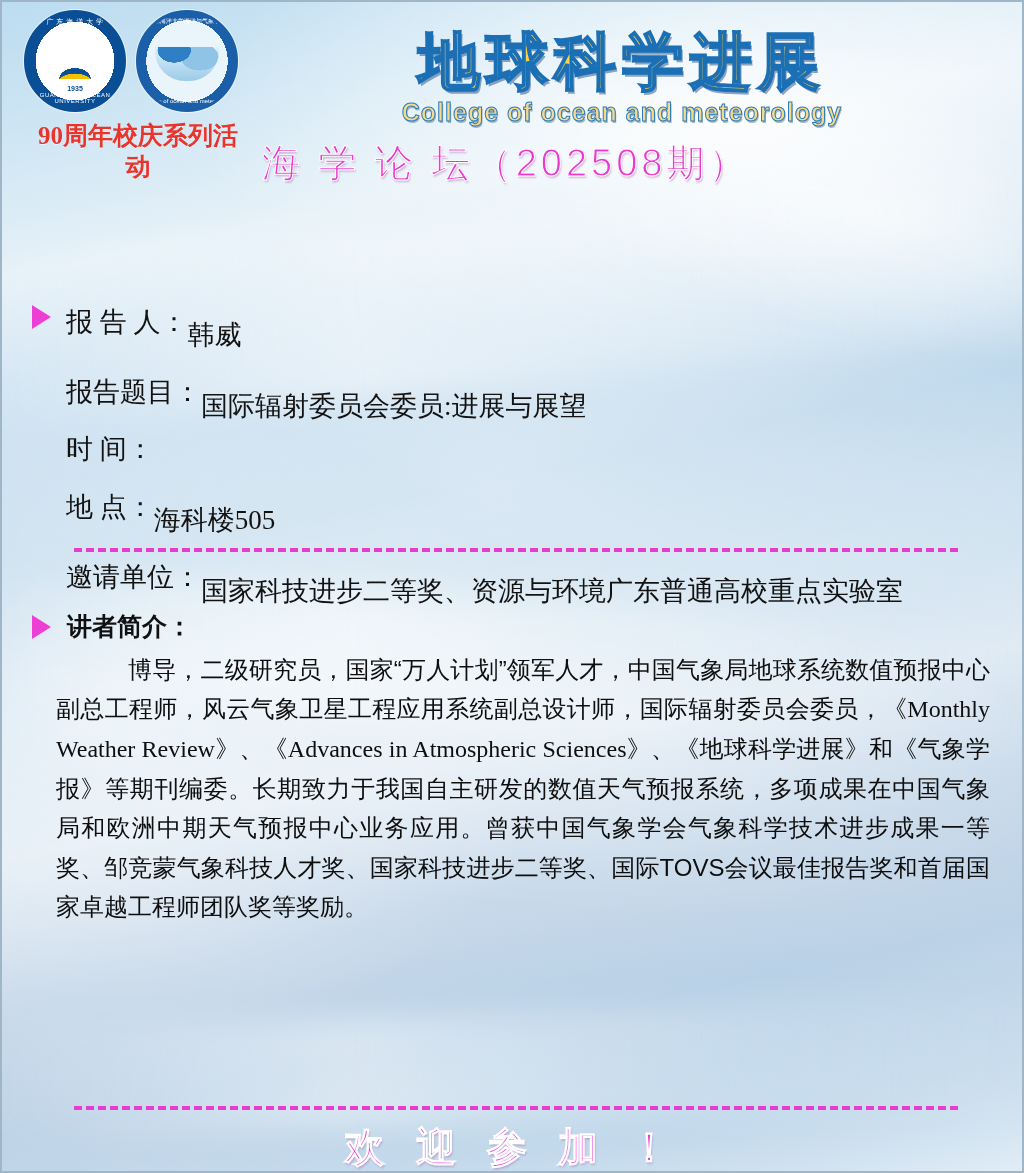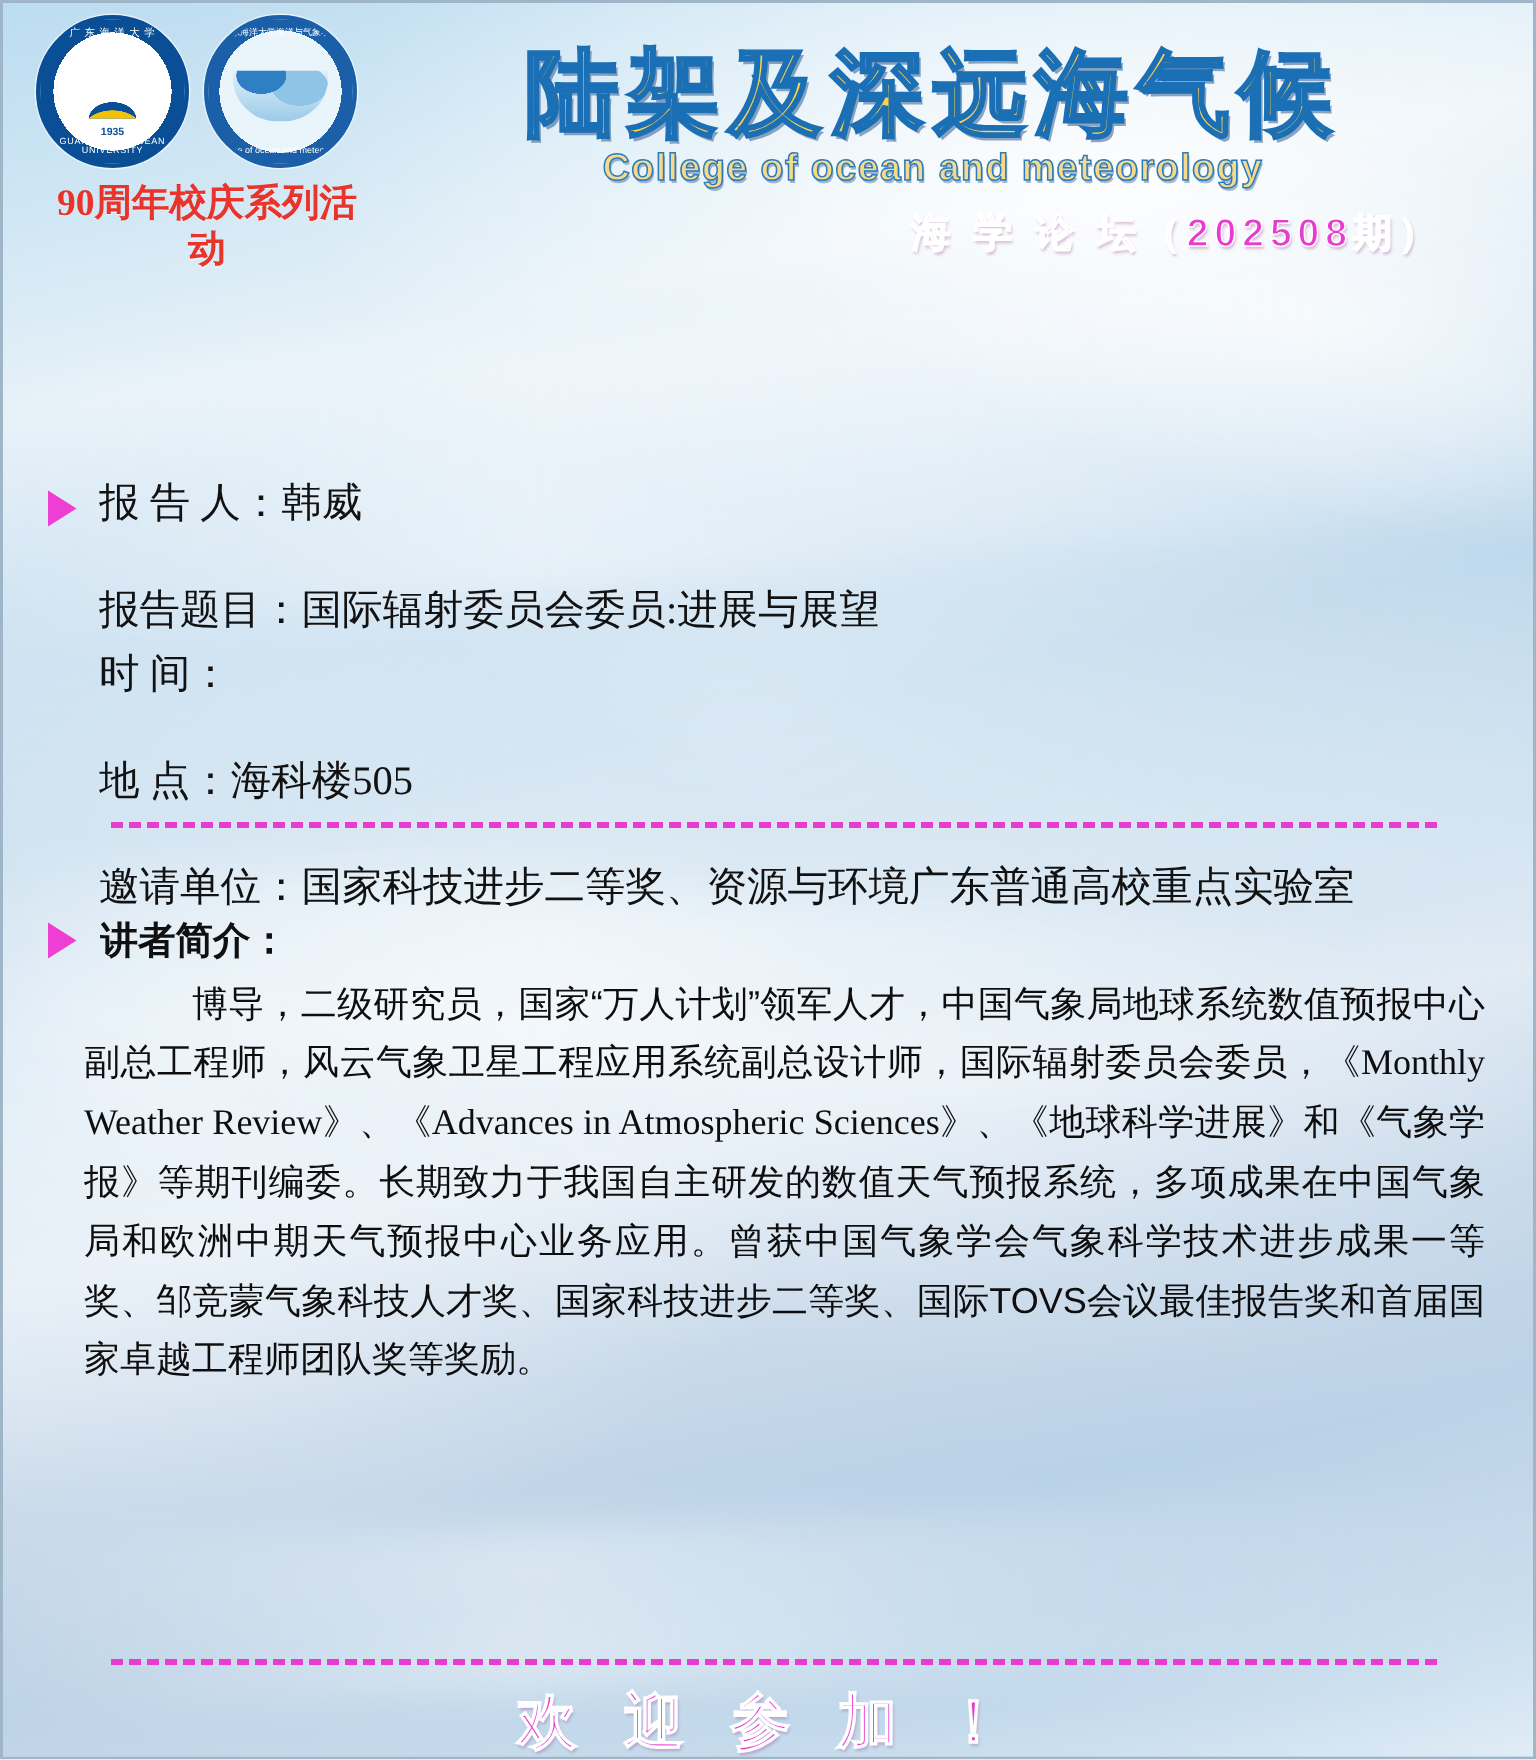--- a/index.html
+++ b/index.html
@@ -192,42 +192,42 @@
     letter-spacing: 1px;
     color: #f6d98a;
     -webkit-text-stroke: 1px #2a7cbd;
     text-shadow: 1px 2px 0 rgba(10,60,120,.35);
   }
   .forum-line {
     position: absolute;
     left: 260px;
     top: 136px;
     width: 700px;
-    text-align: right;
-    font-size: 26px;
-    font-weight: bold;
+    text-align: left;
+    font-size: 38px;
+    font-weight: normal;
     color: #e83bd0;
     letter-spacing: 4px;
     -webkit-text-stroke: 1px #ffffff;
     text-shadow: 1px 2px 2px rgba(120,0,100,.25);
     font-family: "Liberation Sans", sans-serif;
   }
 
   
   .info {
     position: absolute;
     left: 30px;
     top: 285px;
     width: 960px;
     color: #121212;
     font-family: "Liberation Serif", serif;
   }
   .info-row {
     display: flex;
-    align-items: flex-end;
+    align-items: center;
     font-size: 27px;
     line-height: 1.62;
     white-space: nowrap;
   }
   .bullet {
     width: 34px;
     flex: 0 0 34px;
     color: #e83bd0;
     font-size: 22px;
     line-height: 1;
@@ -336,21 +336,21 @@
         <div class="yr">1935</div>
       </div>
       <div class="logo logo-2">
         <div class="ring-t">广东海洋大学海洋与气象学院</div>
         <div class="wavemark"></div>
         <div class="ring-b">College of ocean and meteorology</div>
       </div>
     </div>
 
     <div class="anniv">90周年校庆系列活动</div>
-    <div class="title-cn">陆架及深远海气候</div>
+    <div class="title-cn">地球科学进展</div>
     <div class="title-en">College of ocean and meteorology</div>
     <div class="forum-line">海 学 论 坛（202508期）</div>
   </div>
 
   <div class="info">
     <div class="info-row">
       <span class="bullet"><span class="tri"></span></span>
       <span class="label">报 告 人：</span>
       <span class="value">韩威</span>
     </div>

